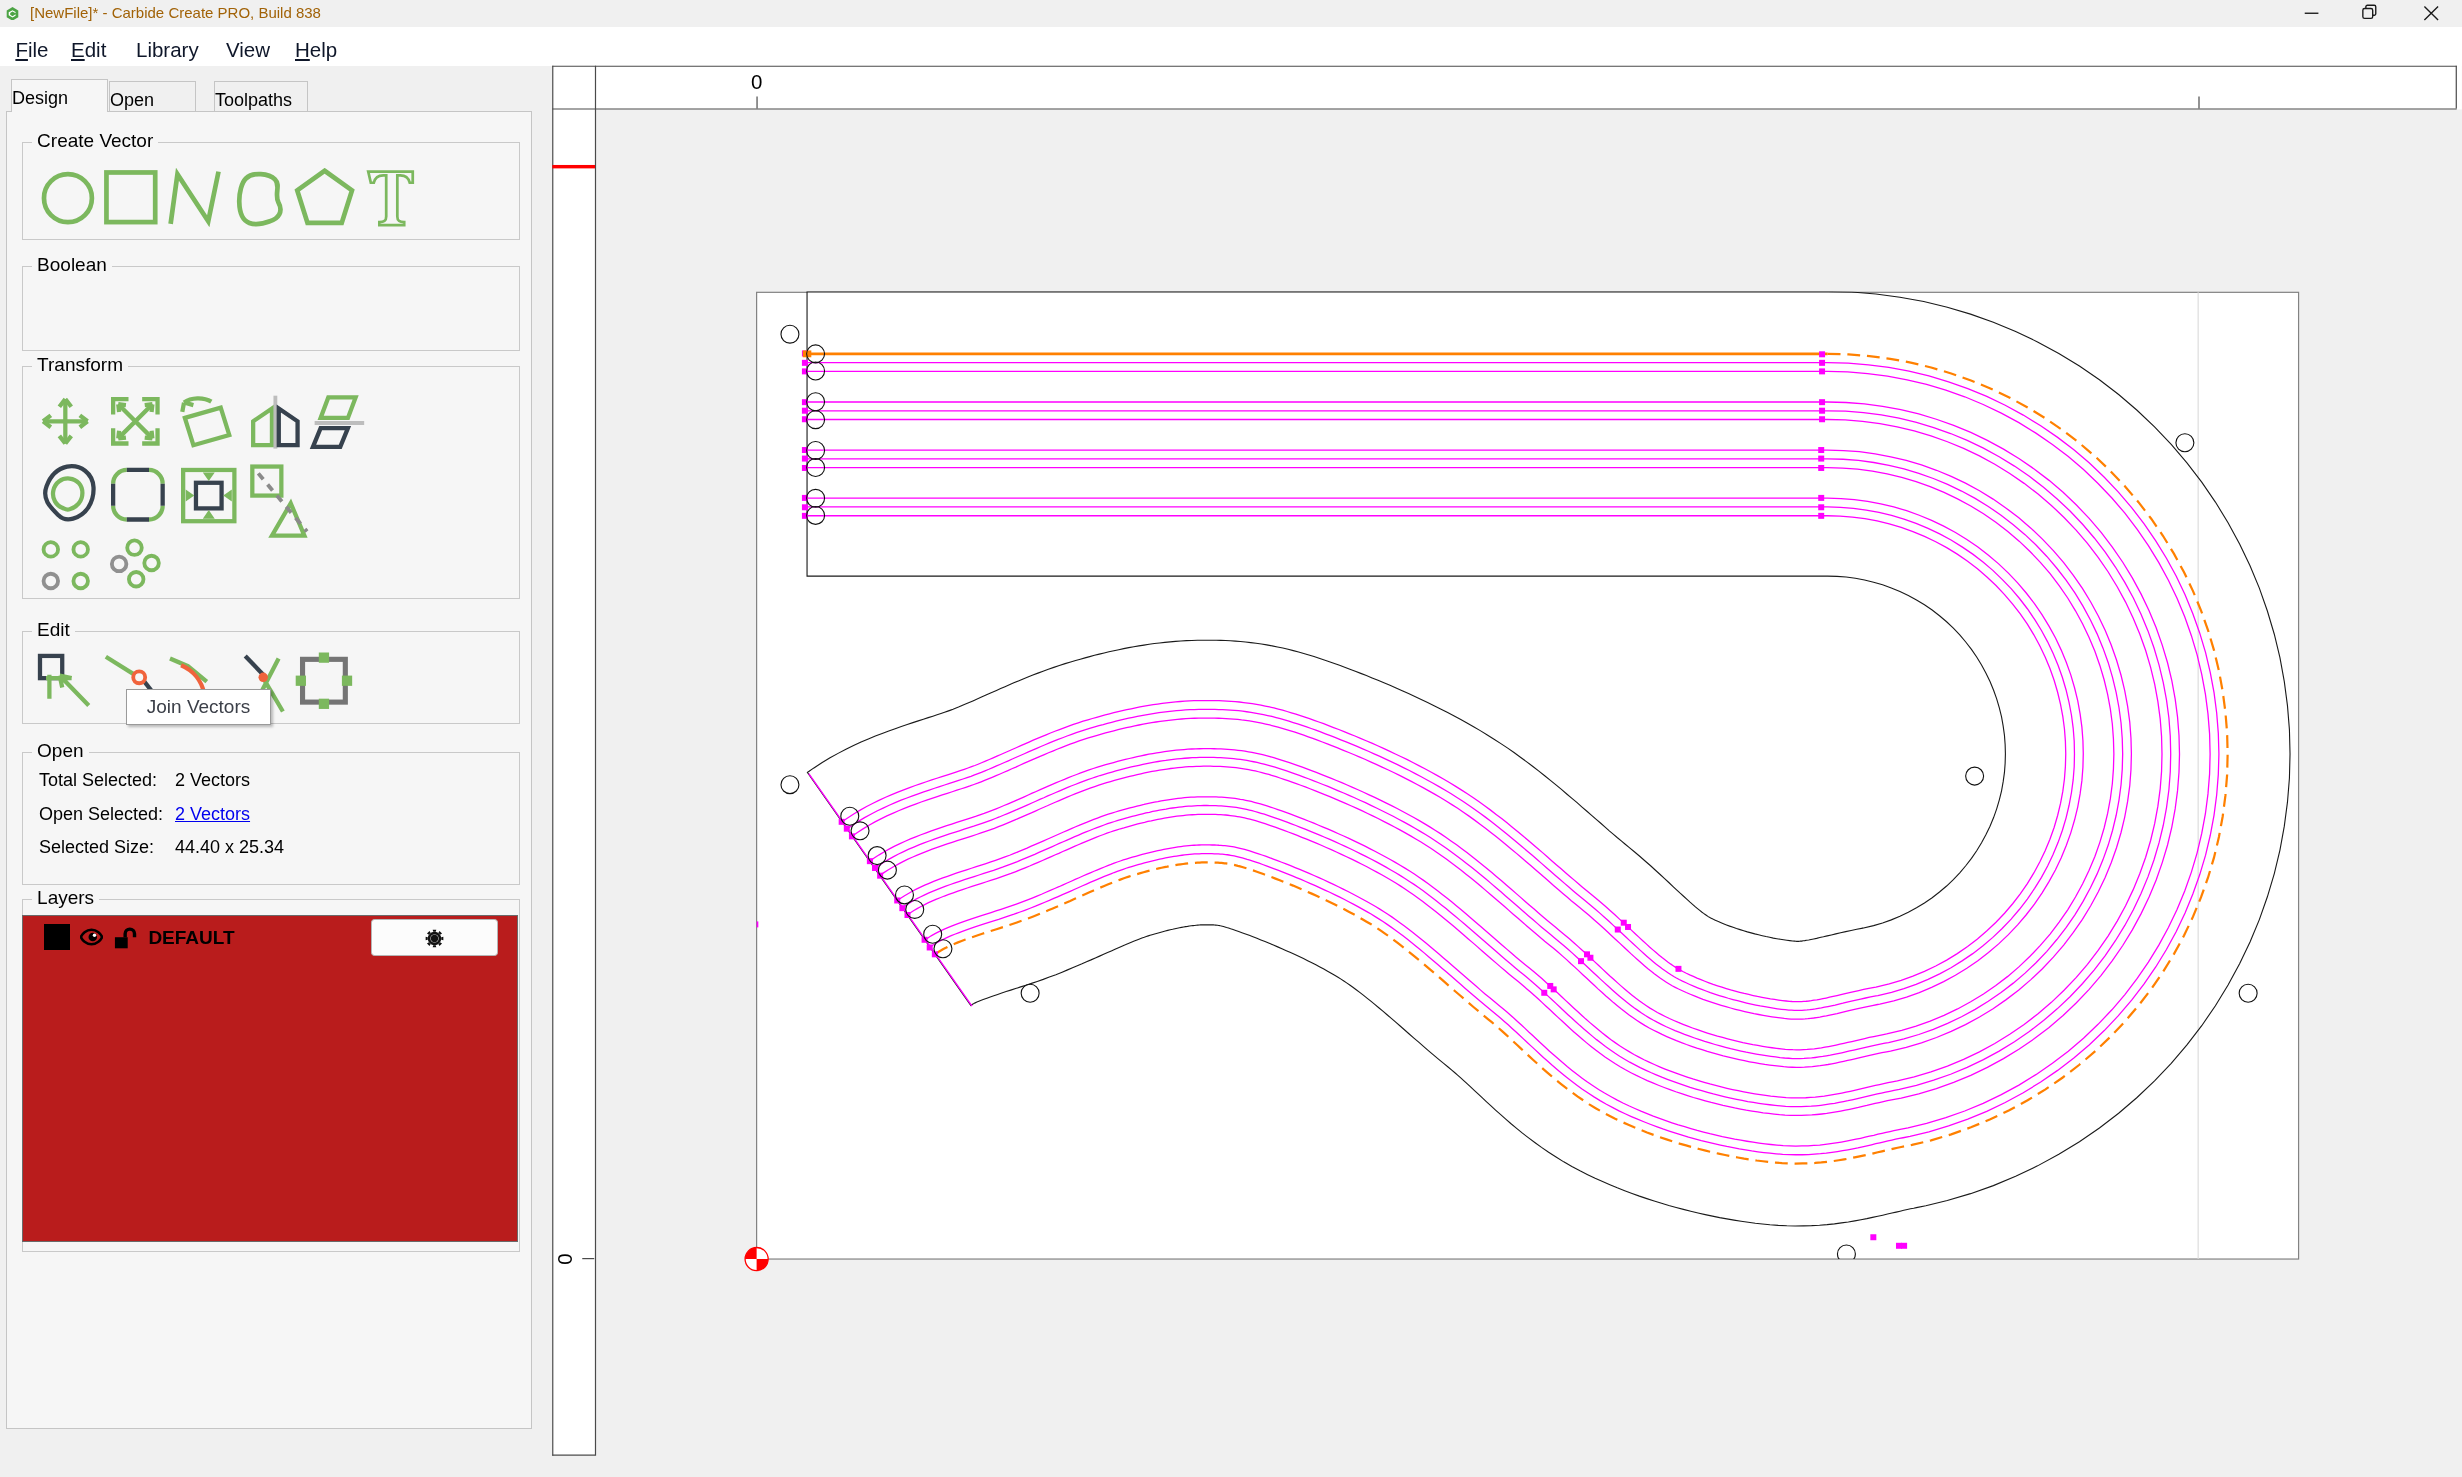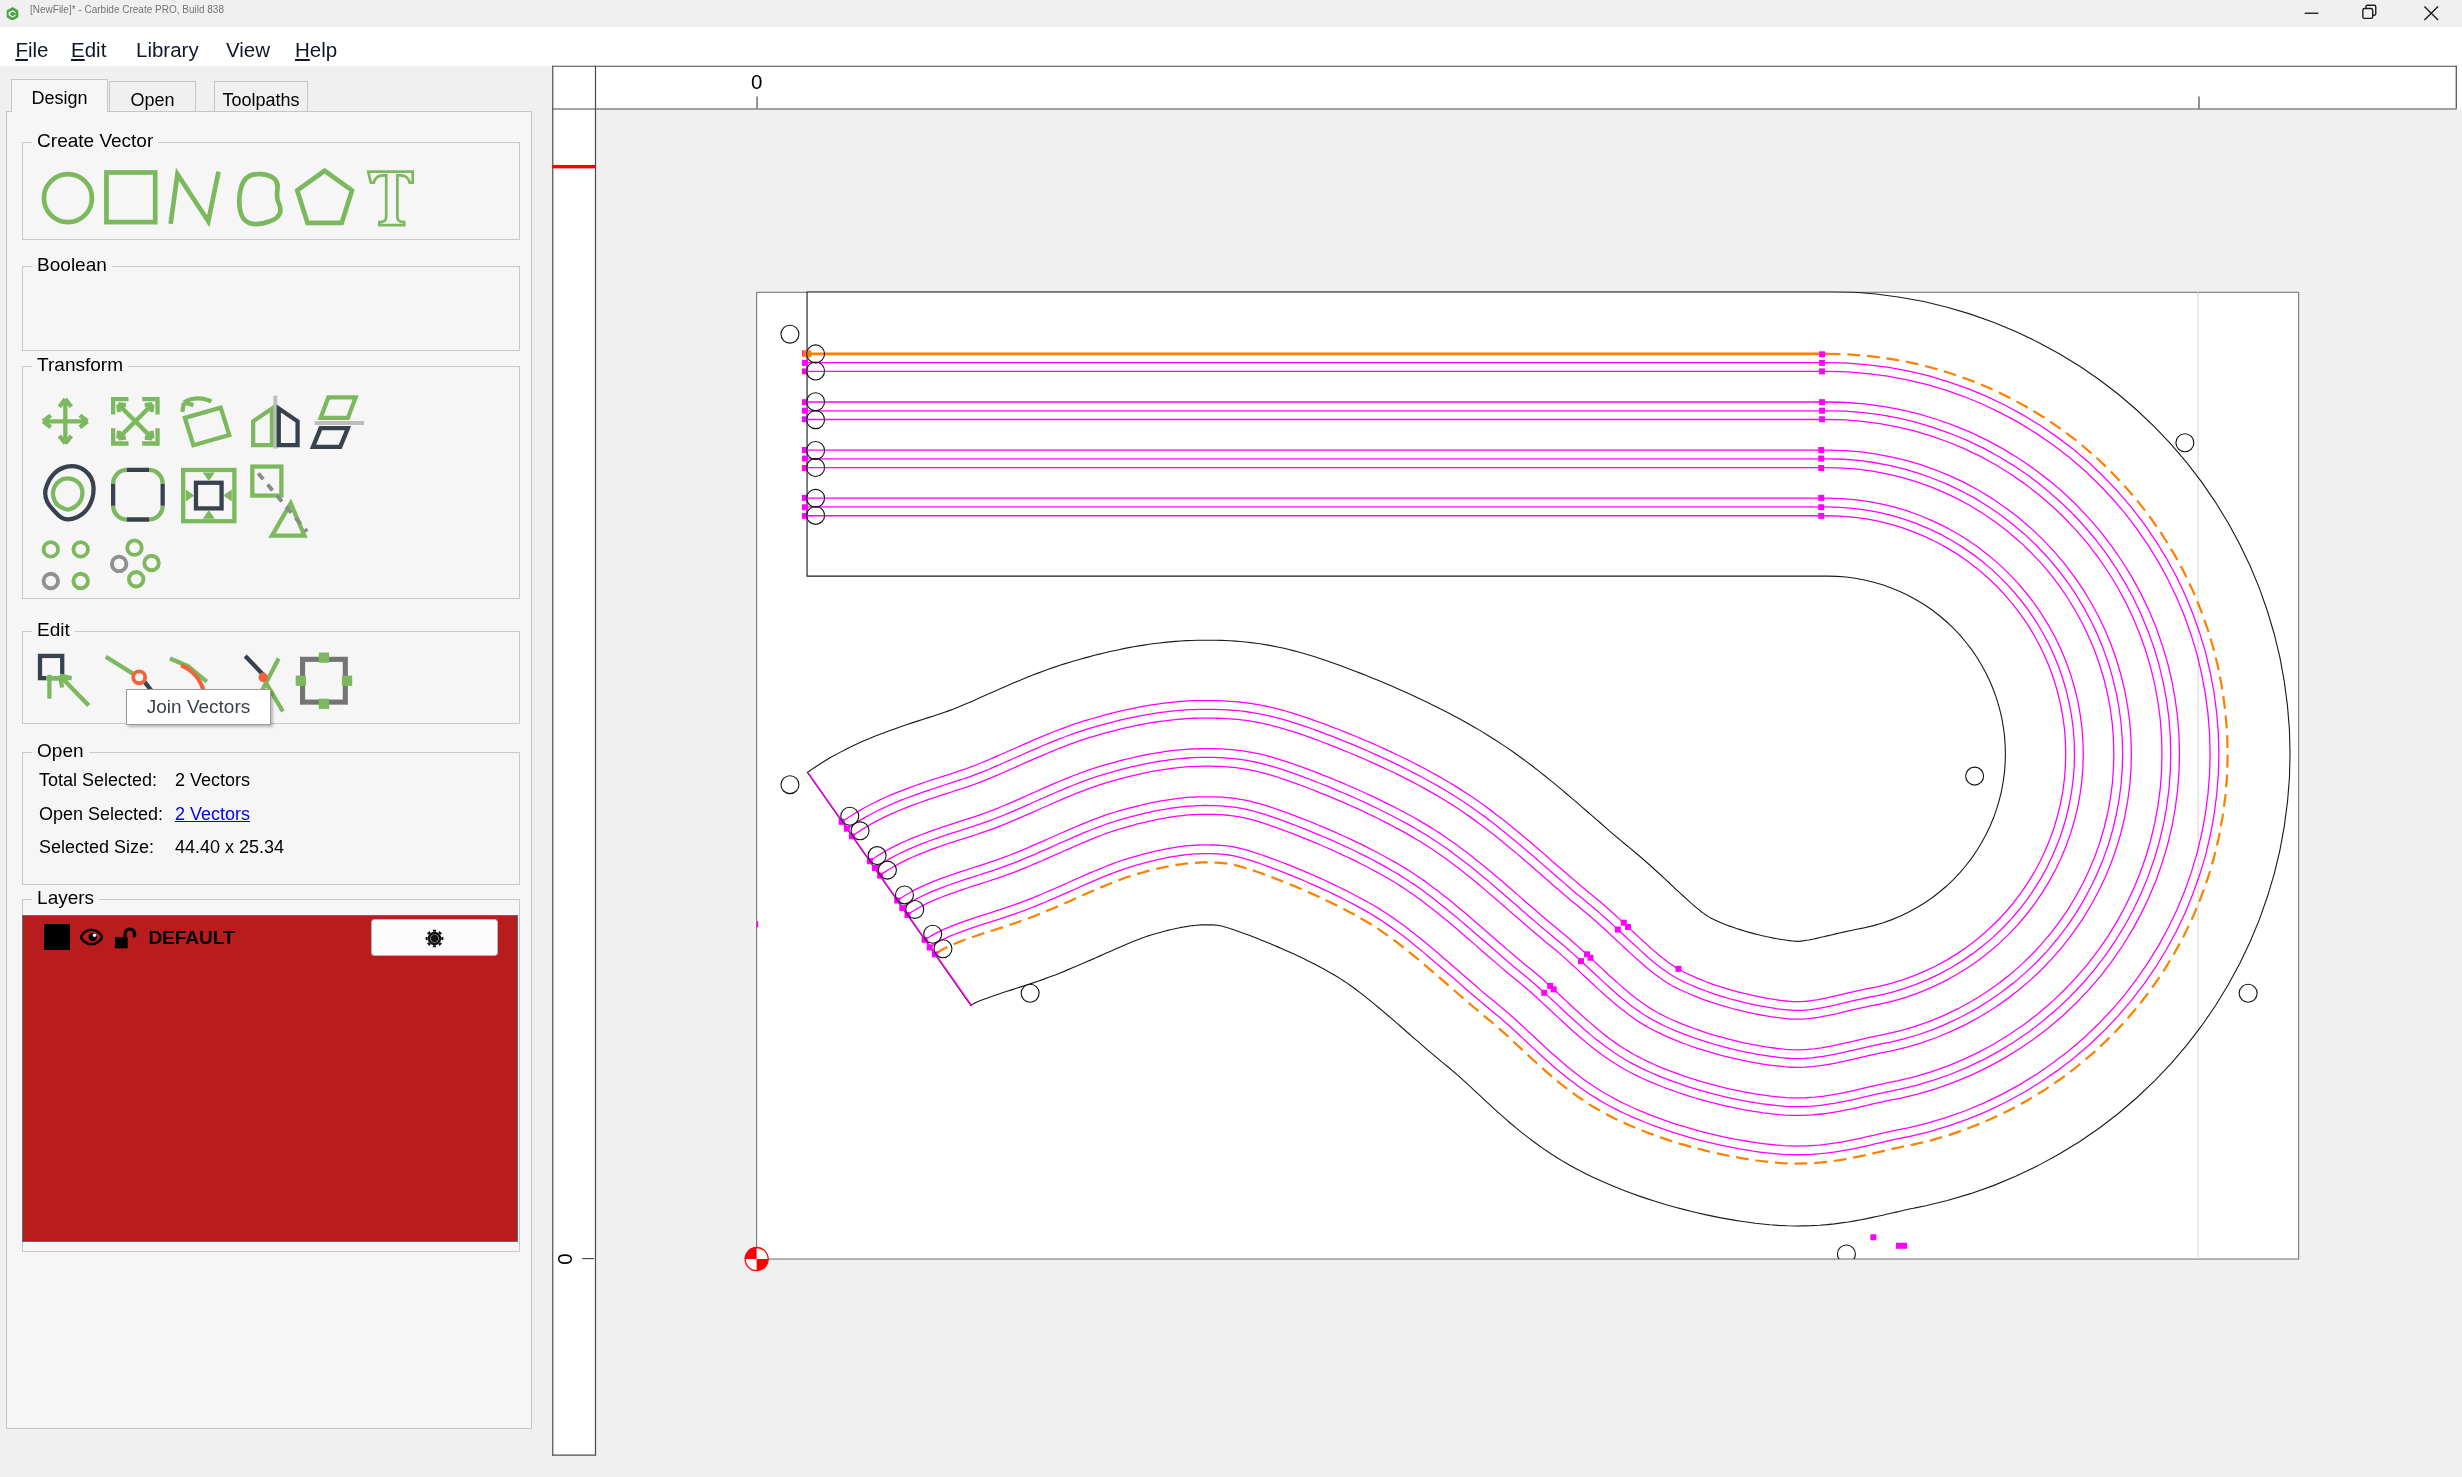--- a/index.html
+++ b/index.html
@@ -1,21 +1,21 @@
 <!DOCTYPE html>
 <html style="font-size:13.7px"><head><meta charset="utf-8"><style>
 *{margin:0;padding:0;box-sizing:border-box}
 html,body{width:2462px;height:1477px;overflow:hidden;background:#f0f0f0;font-family:"Liberation Sans",sans-serif;position:relative}
 .abs{position:absolute}
-#titlebar{left:0;top:0;width:2462px;height:26.5px;background:#f0f0f0;font-size:10px;color:#737373}
+#titlebar{left:0;top:0;width:2462px;height:26.5px;background:#f0f0f0;font-size:15px;color:#a16207}
 #titletxt{left:30px;top:4.3px}
 #menubar{left:0;top:26.5px;width:2462px;height:39px;background:#fff;font-size:20.5px;color:#0f172a}
 .mi{position:absolute;top:11px}
 #panel{left:0;top:66px;width:534px;height:1412px;background:#f0f0f0}
-.tab{position:absolute;top:15.4px;height:30px;font-size:18px;text-align:center;border:0.9px solid #c5c5c5;border-bottom:none;padding-top:7.7px;background:#f0f0f0;color:#000}
+.tab{position:absolute;top:15.4px;height:30px;font-size:18px;border:0.9px solid #c5c5c5;border-bottom:none;padding-top:7.7px;background:#f0f0f0;color:#000}
 #tab1{left:11px;width:97px;background:#f6f6f6;top:13px;height:32.5px;z-index:3}
 #tab2{left:109px;width:87px}
 #tab3{left:214px;width:94px}
 #page{left:6px;top:45px;width:526px;height:1318px;background:#f6f6f6;border:0.9px solid #c5c5c5}
 .gbox{position:absolute;border:0.9px solid #c9c9c9}
 .gtitle{position:absolute;font-size:19px;color:#000;background:#f6f6f6;padding:0 5.1px}
 .itxt{position:absolute;font-size:18px;color:#000}
 #tooltip{left:126px;top:689px;width:145px;height:36px;background:#fff;border:0.9px solid #9a9a9a;box-shadow:1.7px 1.7px 2.6px rgba(0,0,0,.25);font-size:19px;color:#3c4049;text-align:center;line-height:34px;z-index:5}
 #layerbox{left:15.4px;top:803px;width:496px;height:327px;background:#b91c1c;border:0.9px solid #6a6a6a}
 #gearbtn{left:348px;top:3.4px;width:127px;height:37px;background:#fcfcfc;border:0.9px solid #b5b5b5;border-radius:3.4px}

